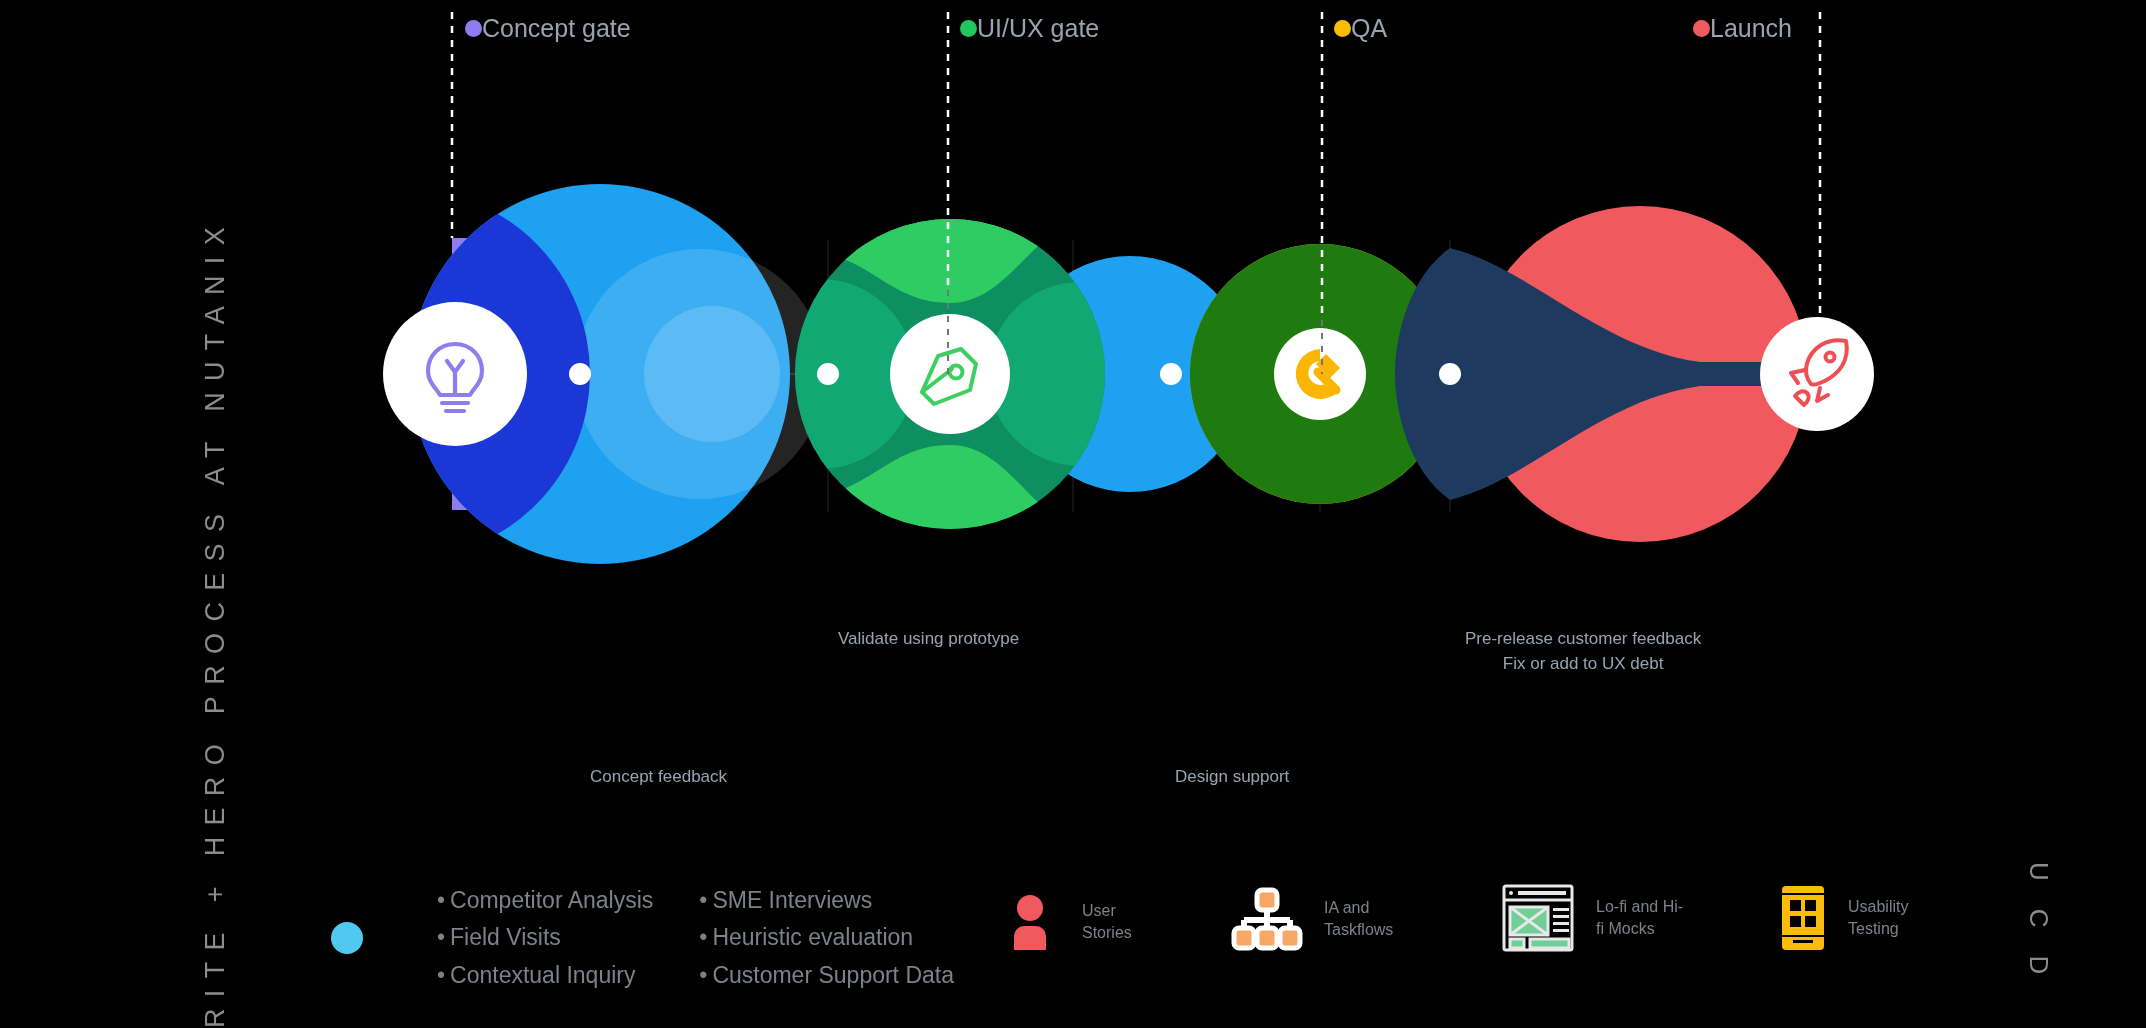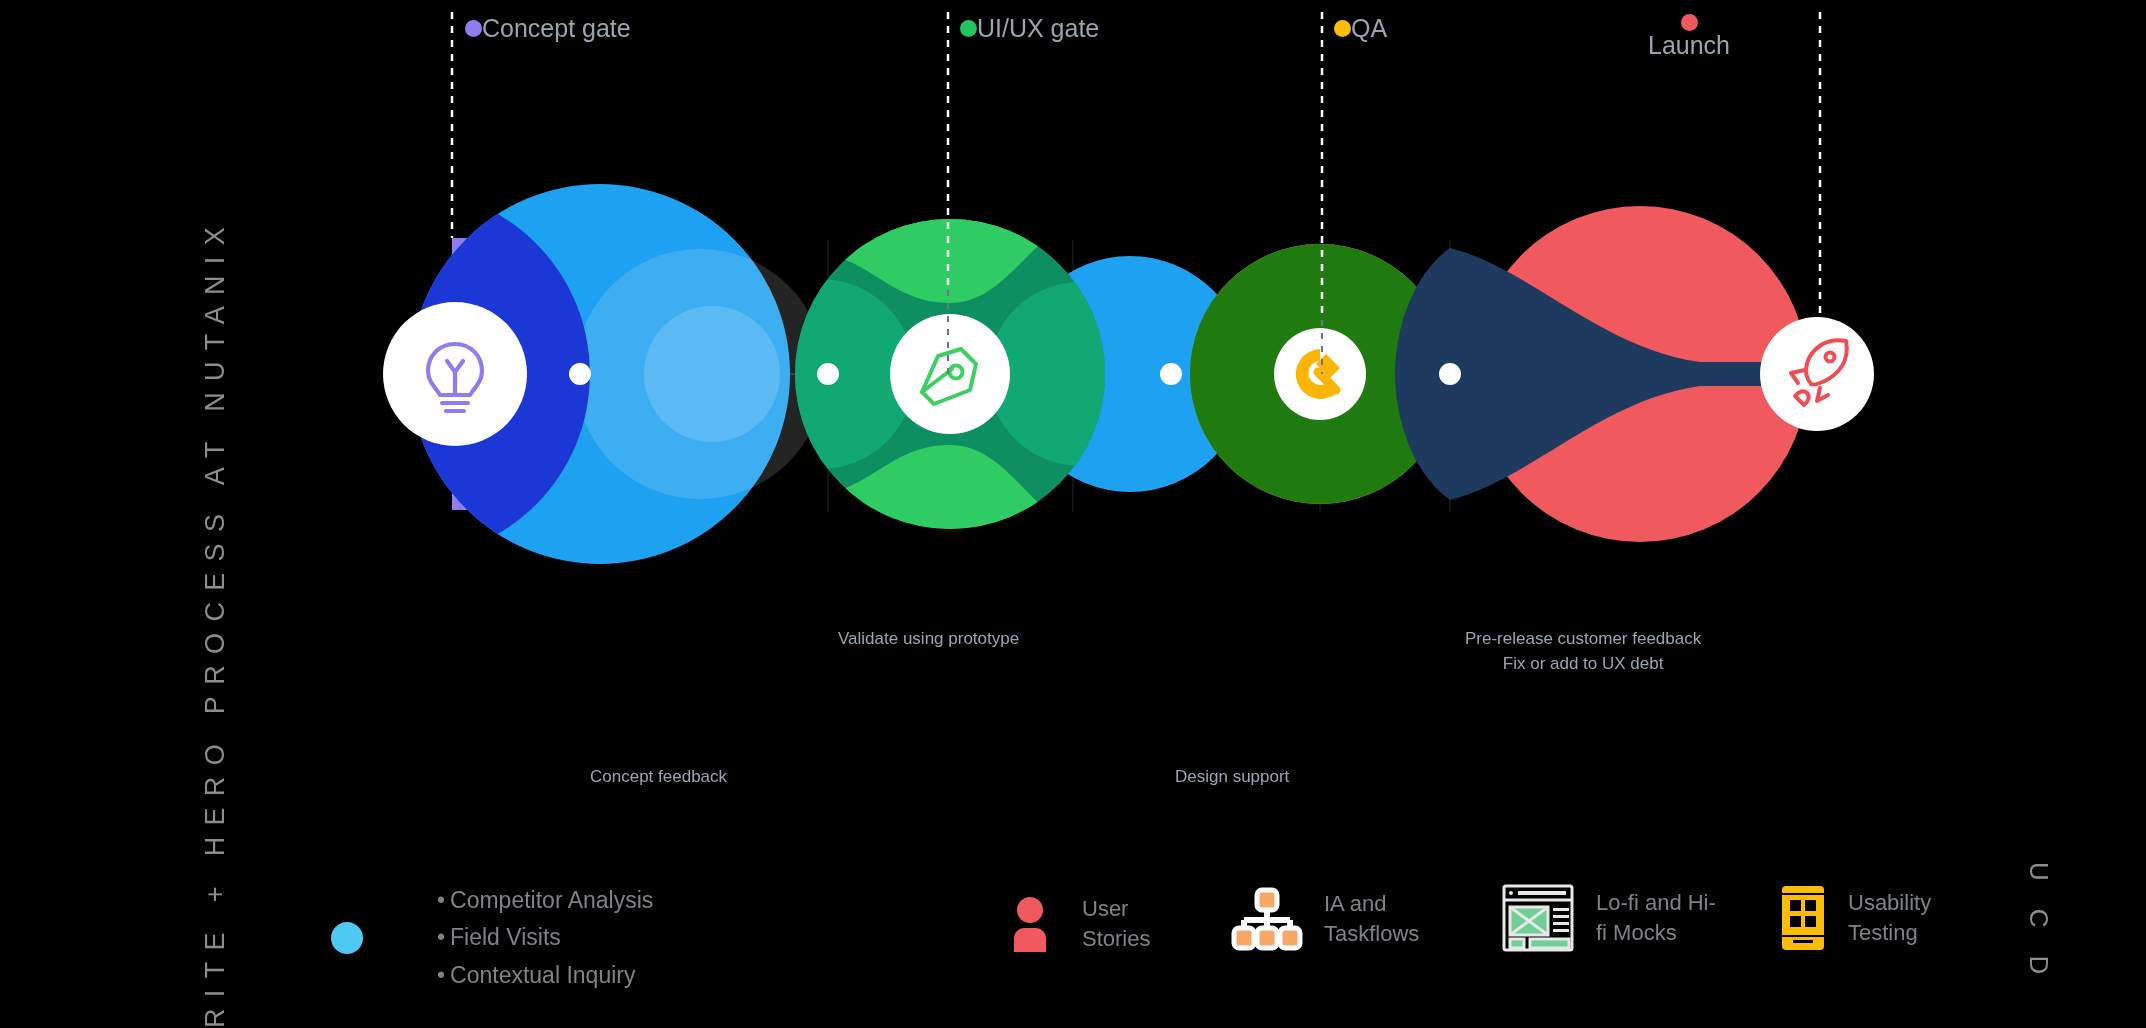--- a/index.html
+++ b/index.html
@@ -34,21 +34,21 @@
   .gate{position:absolute;top:14px;display:flex;align-items:center;}
   .gate .dot{width:17px;height:17px;border-radius:50%;display:block;}
   .gate .txt{font-size:25px;color:#9aa4b0;white-space:nowrap;}
 
   
   .anno{position:absolute;font-size:17px;line-height:1.45;color:#9aa4b0;white-space:pre-line;}
 
   
   #legend{position:absolute;left:0;top:862px;width:2146px;height:150px;}
   .lg-item{position:absolute;display:flex;align-items:center;}
-  .lg-text{font-size:22px;line-height:1.38;color:#7e8287;white-space:pre-line;}
+  .lg-text{font-size:16px;line-height:1.38;color:#7e8287;white-space:pre-line;}
   .bullets{font-size:23px;line-height:1.62;color:#7e8287;}
   .bullets div{white-space:nowrap;}
   .bullets .b{color:#7e8287;margin-right:5px;}
   svg{display:block;overflow:visible;}
 </style>
 </head>
 <body>
 
 <div id="stage">
 
@@ -196,41 +196,46 @@
     <span class="txt">Concept gate</span>
   </div>
   <div class="gate" style="left:960px;">
     <span class="dot" style="background:#22c55e"></span>
     <span class="txt">UI/UX gate</span>
   </div>
   <div class="gate" style="left:1334px;">
     <span class="dot" style="background:#fbbc05"></span>
     <span class="txt">QA</span>
   </div>
-  <div class="gate" style="left:1648px;flex-direction:column;">
+  <div class="gate" style="left:1693px;">
     <span class="dot" style="background:#f05a5f"></span>
     <span class="txt">Launch</span>
   </div>
 
   <div class="anno" style="left:838px;top:627px;">Validate using prototype</div>
   <div class="anno" style="left:1465px;top:627px;text-align:center;">Pre-release customer feedback
 Fix or add to UX debt</div>
   <div class="anno" style="left:590px;top:765px;">Concept feedback</div>
   <div class="anno" style="left:1175px;top:765px;">Design support</div>
 
   <div id="legend">
 
     <div class="lg-item" style="left:325px;top:20px;">
       <svg width="44" height="44" viewBox="0 0 44 44">
         <circle cx="22" cy="22" r="16" fill="#4fc9f0"></circle>
       </svg>
       <div class="bullets" style="margin-left:68px;">
         <div><span class="b">•</span><span>Competitor Analysis</span></div>
         <div><span class="b">•</span><span>Field Visits</span></div>
         <div><span class="b">•</span><span>Contextual Inquiry</span></div>
+      </div>
+      <div class="bullets" style="margin-left:46px;">
+        <div><span class="b">•</span><span>SME Interviews</span></div>
+        <div><span class="b">•</span><span>Heuristic evaluation</span></div>
+        <div><span class="b">•</span><span>Customer Support Data</span></div>
       </div>
     </div>
 
     <div class="lg-item" style="left:1010px;top:32px;">
       <svg width="52" height="56" viewBox="0 0 52 56">
         <circle cx="20" cy="14" r="13" fill="#f05a5f"></circle>
         <path d="M4 56 L4 42 A10 10 0 0 1 14 32 L26 32 A10 10 0 0 1 36 42 L36 56 Z" fill="#f05a5f"></path>
       </svg>
       <div class="lg-text" style="margin-left:20px;">User
 Stories</div>

